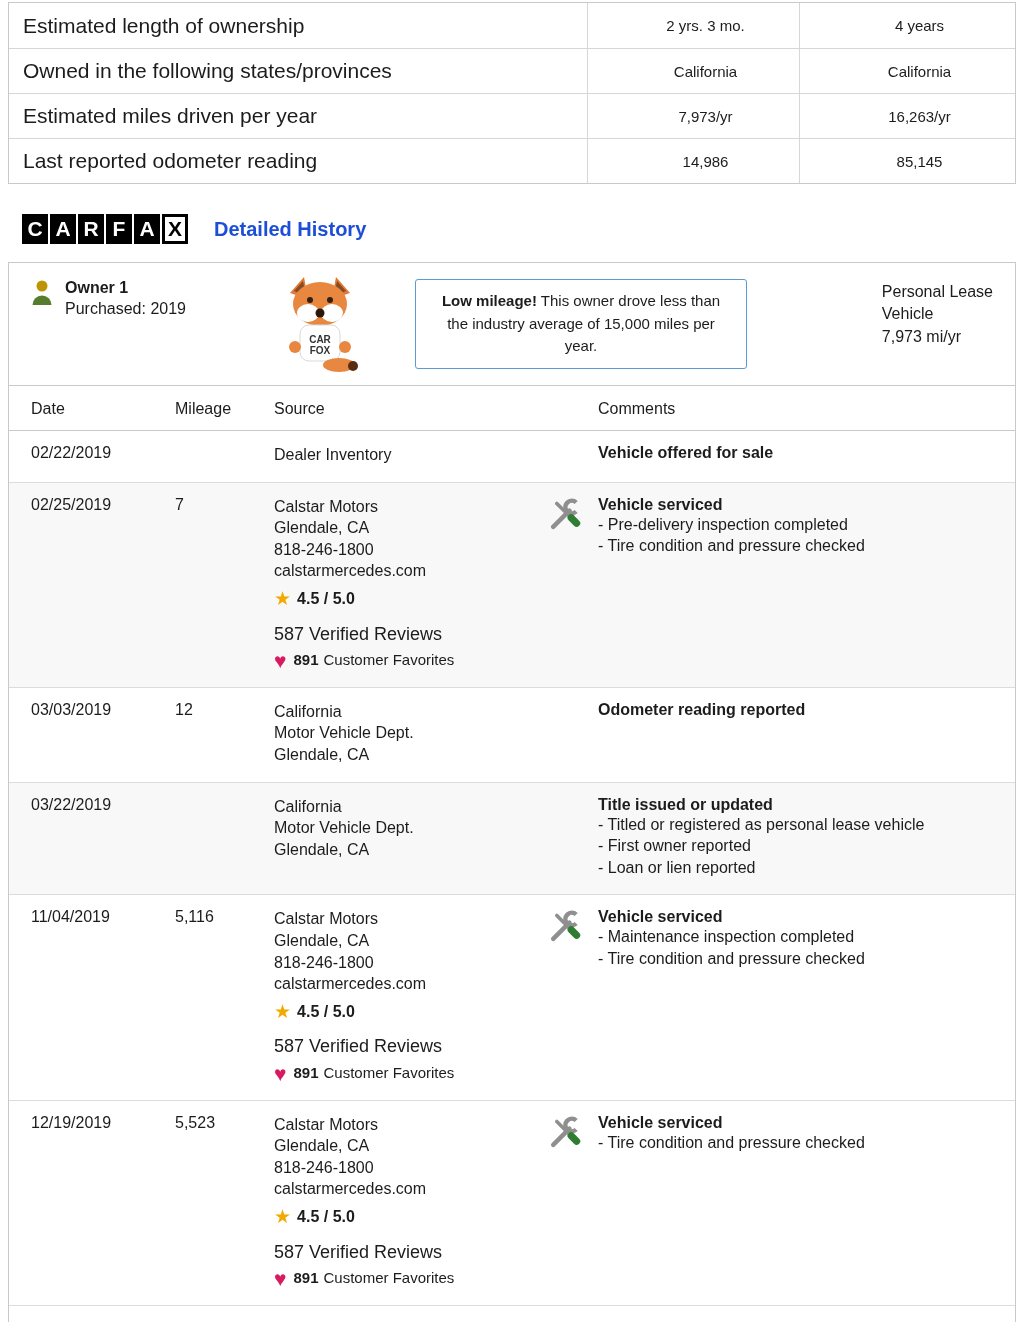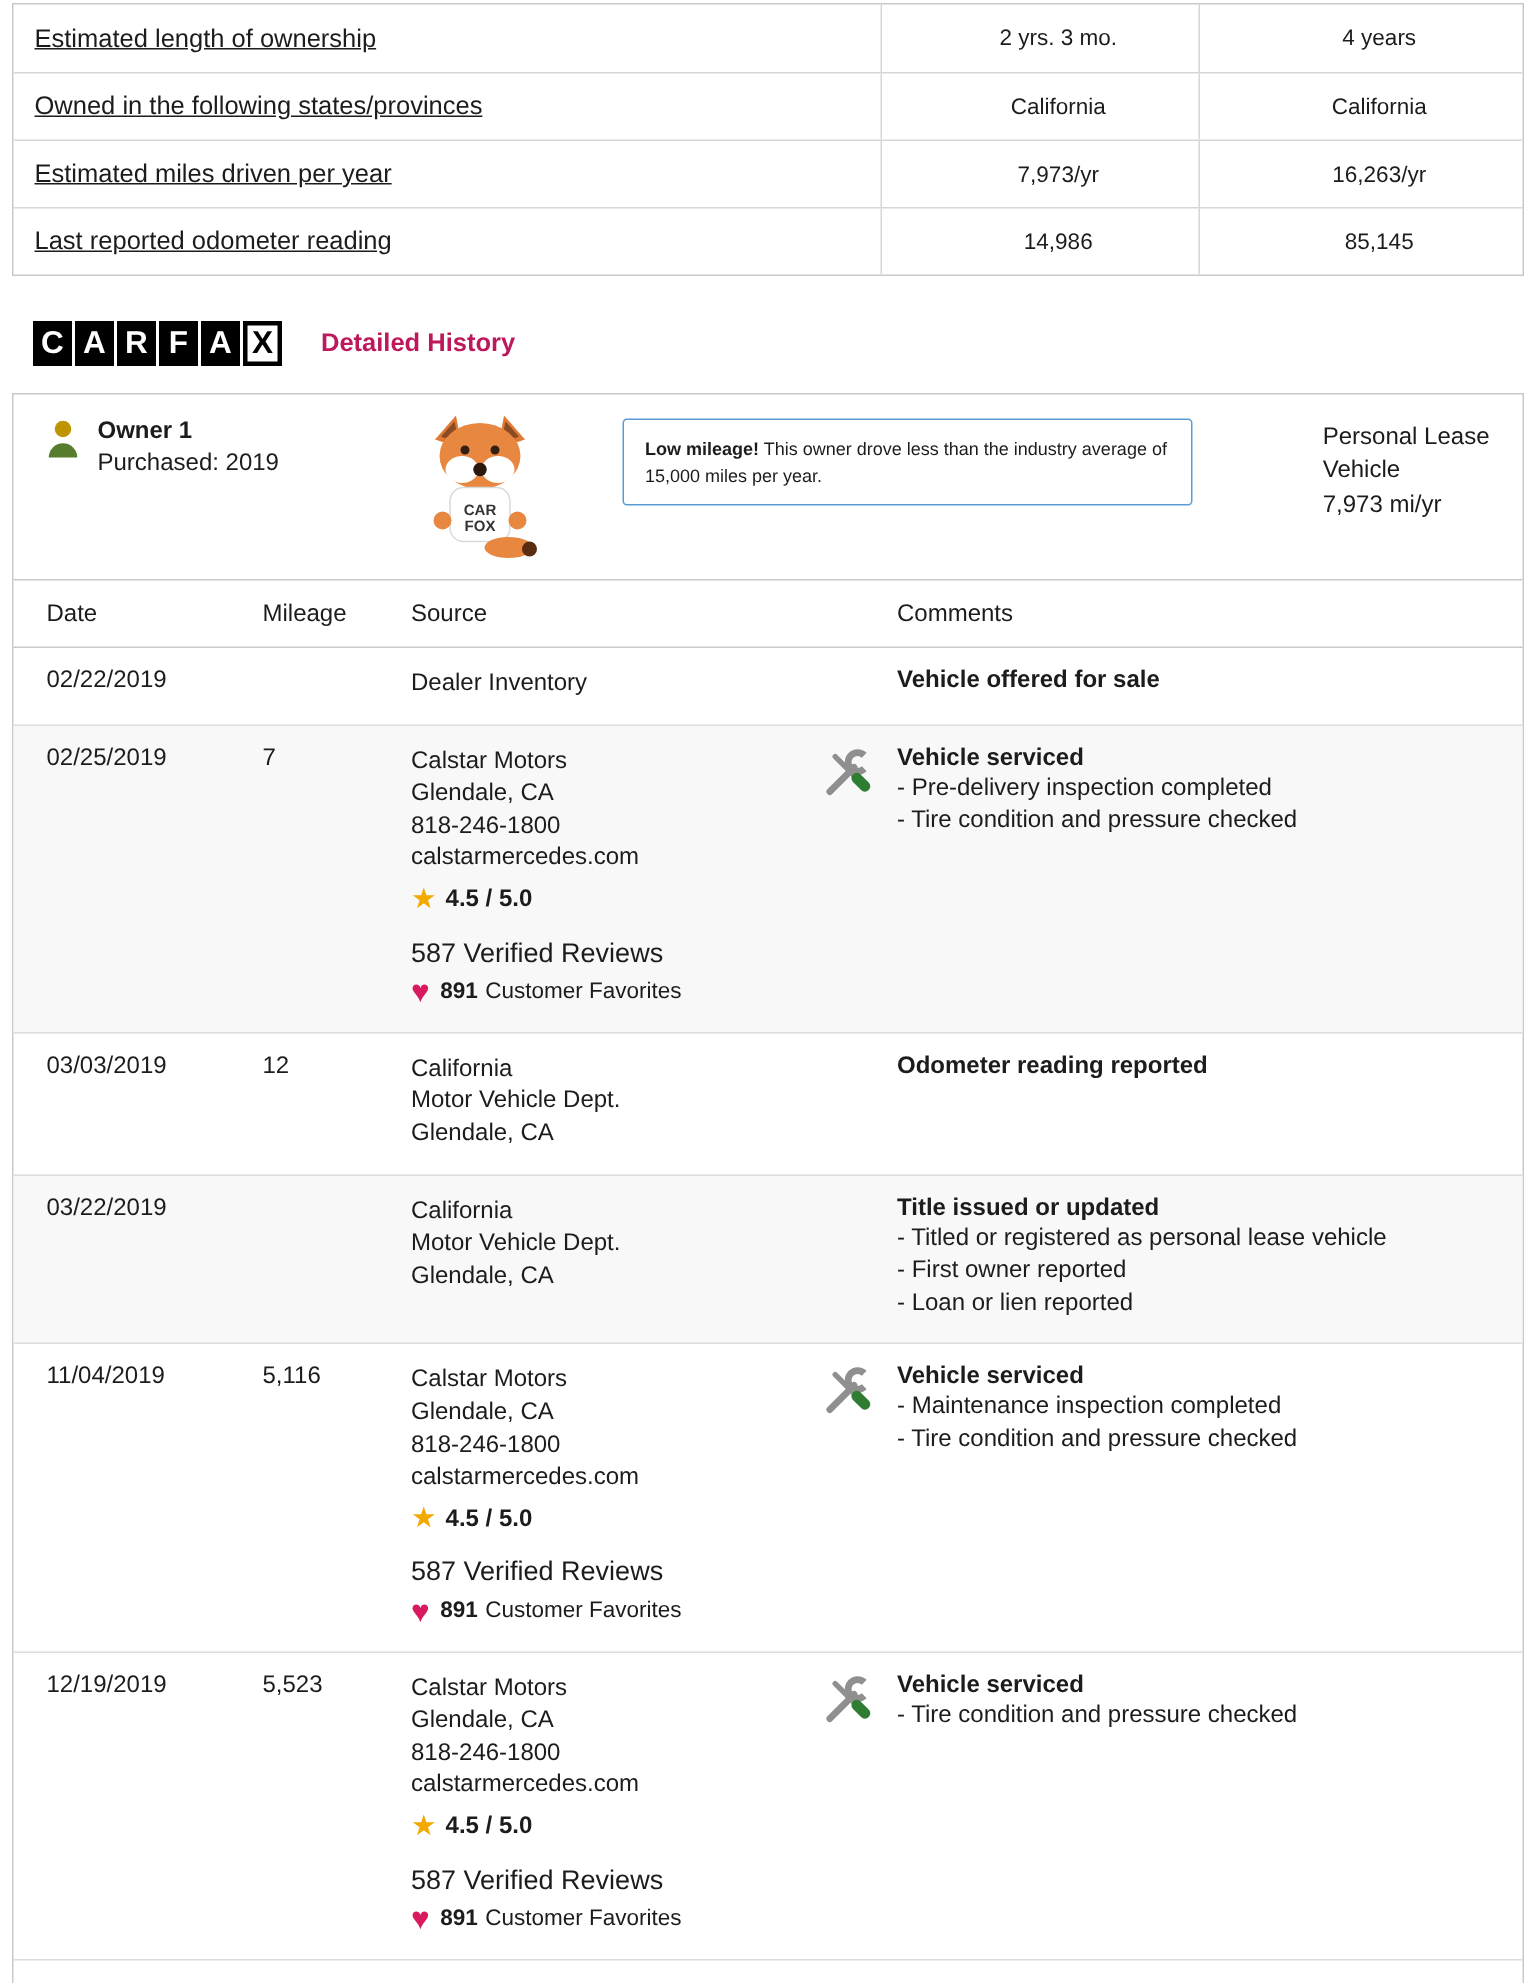--- a/index.html
+++ b/index.html
@@ -8,51 +8,51 @@
     width: 1024px;
     font-family: "Liberation Sans", "DejaVu Sans", sans-serif;
     color: #1c1c1c;
     font-size: 16px;
   }
 
   
   .summary-table { margin: 2px 8px 0 8px; border: 1px solid #c9c9c9; }
   .srow { display: grid; grid-template-columns: 1fr 212px 216px; min-height: 45px; }
   .srow + .srow { border-top: 1px solid #d6d6d6; }
-  .s-label { padding: 0 0 0 14px; font-size: 17px; display: flex; align-items: center; text-decoration: underline; }
+  .s-label { padding: 0 0 0 14px; font-size: 21px; display: flex; align-items: center; }
   .s-val {
     text-align: center; font-size: 15px; border-left: 1px solid #d6d6d6;
     display: flex; align-items: center; justify-content: center; padding-left: 24px;
   }
 
   
   .section-head { display: flex; align-items: center; margin: 30px 8px 18px 8px; padding-left: 14px; }
   .logo { display: flex; align-items: center; }
   .lbox {
     width: 26px; height: 30px; background: #000; color: #fff;
     font-weight: bold; font-size: 21px; display: flex; align-items: center;
     justify-content: center; margin-right: 2px;
   }
   .lbox.last { background: #fff; color: #000; border: 3px solid #000; width: 26px; height: 30px; }
-  .section-title { font-size: 17px; font-weight: bold; margin-left: 24px; color: #be185d; }
+  .section-title { font-size: 20px; font-weight: bold; margin-left: 24px; color: #1d4ed8; }
 
   
   .history { margin: 0 8px; border: 1px solid #c9c9c9; background: #fff; }
 
   .owner-head {
     display: flex; align-items: flex-start;
     padding: 16px 22px 8px 22px; border-bottom: 1px solid #c9c9c9; min-height: 106px; gap: 32px;
   }
   .owner-id { display: flex; gap: 12px; width: 212px; }
   .owner-name { font-weight: bold; font-size: 16px; }
   .owner-purchased { font-size: 16px; margin-top: 3px; }
   .mascot { margin-top: -4px; }
   .callout {
     border: 1px solid #5b9bd5; border-radius: 3px; padding: 10px 14px;
-    width: 380px; font-size: 12px; line-height: 1.5; margin-left: 18px;
+    width: 332px; font-size: 15px; line-height: 1.5; margin-left: 18px; text-align: center;
   }
   .owner-right { margin-left: auto; text-align: left; font-size: 16px; line-height: 1.4; padding-top: 2px; }
 
   
   .thead, .hrow { display: grid; grid-template-columns: 144px 99px 272px 52px 1fr; padding: 12px 22px; }
   .thead { font-weight: normal; font-size: 16px; border-bottom: 1px solid #c9c9c9; padding-top: 14px; padding-bottom: 12px; }
   .hrow { font-size: 16px; border-bottom: 1px solid #dcdcdc; padding-top: 13px; padding-bottom: 16px; }
   .hrow.alt { background: #f8f8f8; }
   .hrow:last-of-type { border-bottom: none; }
   .c-source div, .c-comments .detail { line-height: 1.35; }

